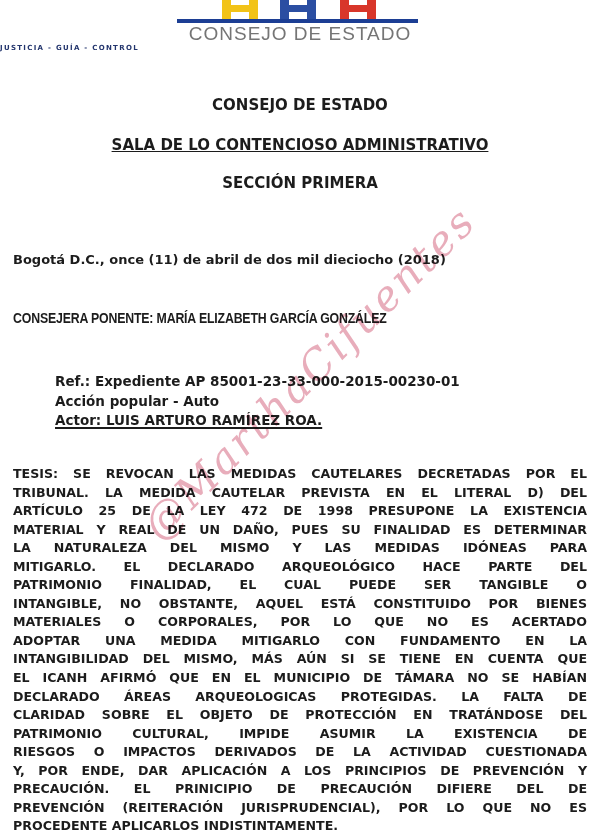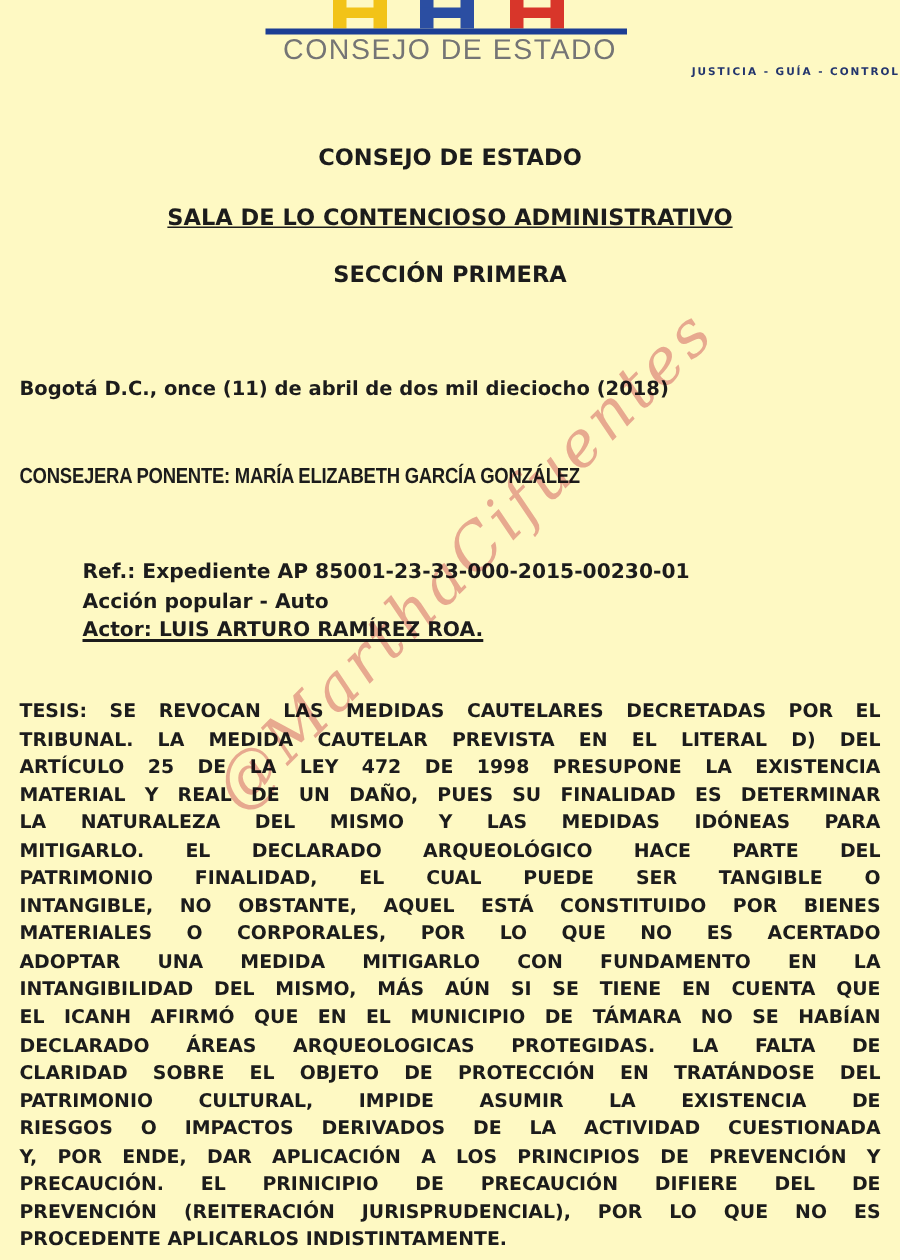--- a/index.html
+++ b/index.html
@@ -14,21 +14,21 @@
   .arch .leg.left{left:0;}
   .arch .leg.right{right:0;}
   .arch .crossbar{position:absolute;left:0;right:0;top:5px;height:7px;background:currentColor;}
   .logo-bar{position:absolute;left:177px;top:19px;width:241px;height:4px;}
   .logo-wordmark{
     position:absolute;left:0;top:23px;width:100%;text-align:center;
     font-family:"Liberation Sans", sans-serif;font-size:19px;font-weight:400;
     letter-spacing:1px;
   }
   .logo-tagline{
-    position:absolute;left:0;top:44px;width:100%;text-align:right;
+    position:absolute;left:0;top:44px;width:100%;text-align:left;
     font-size:7px;font-weight:700;letter-spacing:1.3px;
   }
   
   .doc-heading{
     position:absolute;left:0;width:100%;text-align:center;
     font-size:15px;font-weight:700;
   }
   .h1{top:96px;} .h2{top:136px;text-decoration:underline;} .h3{top:174px;}
   
   .dateline{
@@ -57,21 +57,21 @@
     position:absolute;left:168px;top:500px;height:50px;line-height:50px;
     transform:rotate(-45deg);transform-origin:0 100%;
     font-family:"DejaVu Serif", serif;font-style:italic;
     font-size:42px;letter-spacing:3px;white-space:nowrap;
     opacity:0.55;mix-blend-mode:multiply;z-index:5;pointer-events:none;
   }
 </style>
 </head>
 <body>
 
-<div class="page" style="color: rgb(28, 28, 28); background-color: #fef9c3;">
+<div class="page" style="color: rgb(28, 28, 28); background-color: #ffffff;">
 
   <div>
     <div class="arch" style="left: 222px; color: rgb(242, 195, 24);">
       <span class="leg left"></span>
       <span class="crossbar"></span>
       <span class="leg right"></span>
     </div>
     <div class="arch" style="left: 280px; color: rgb(43, 78, 162);">
       <span class="leg left"></span>
       <span class="crossbar"></span>

